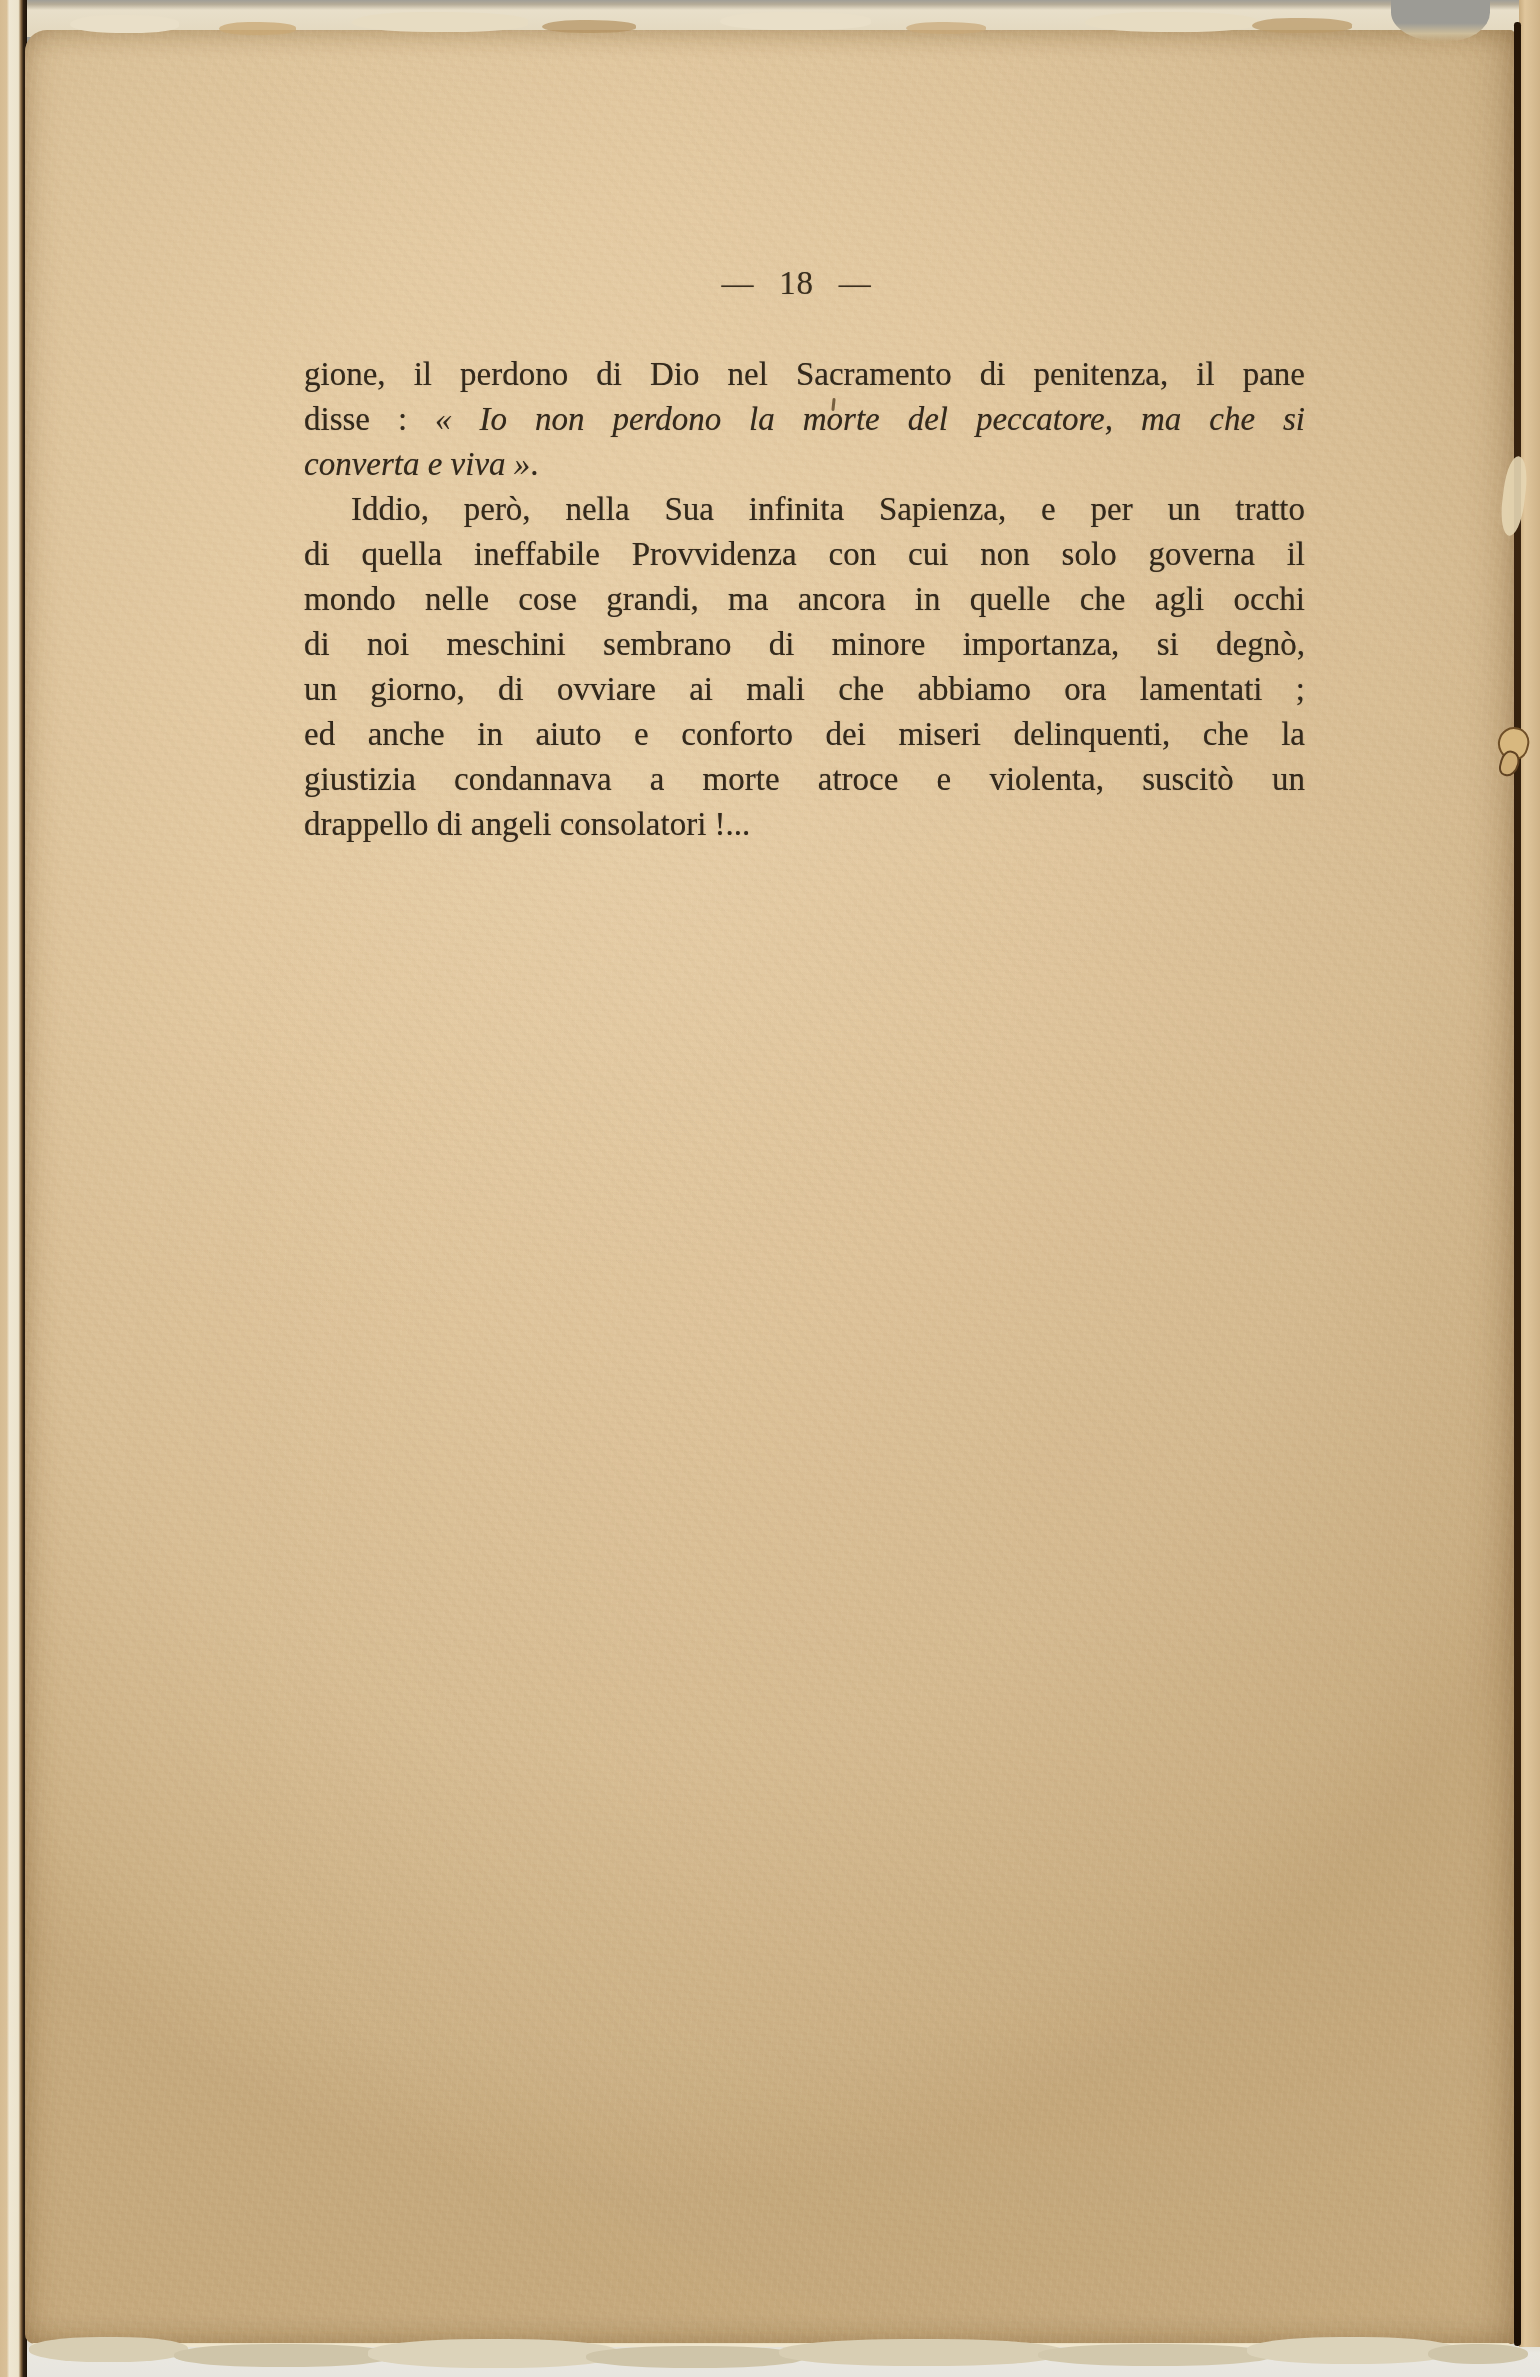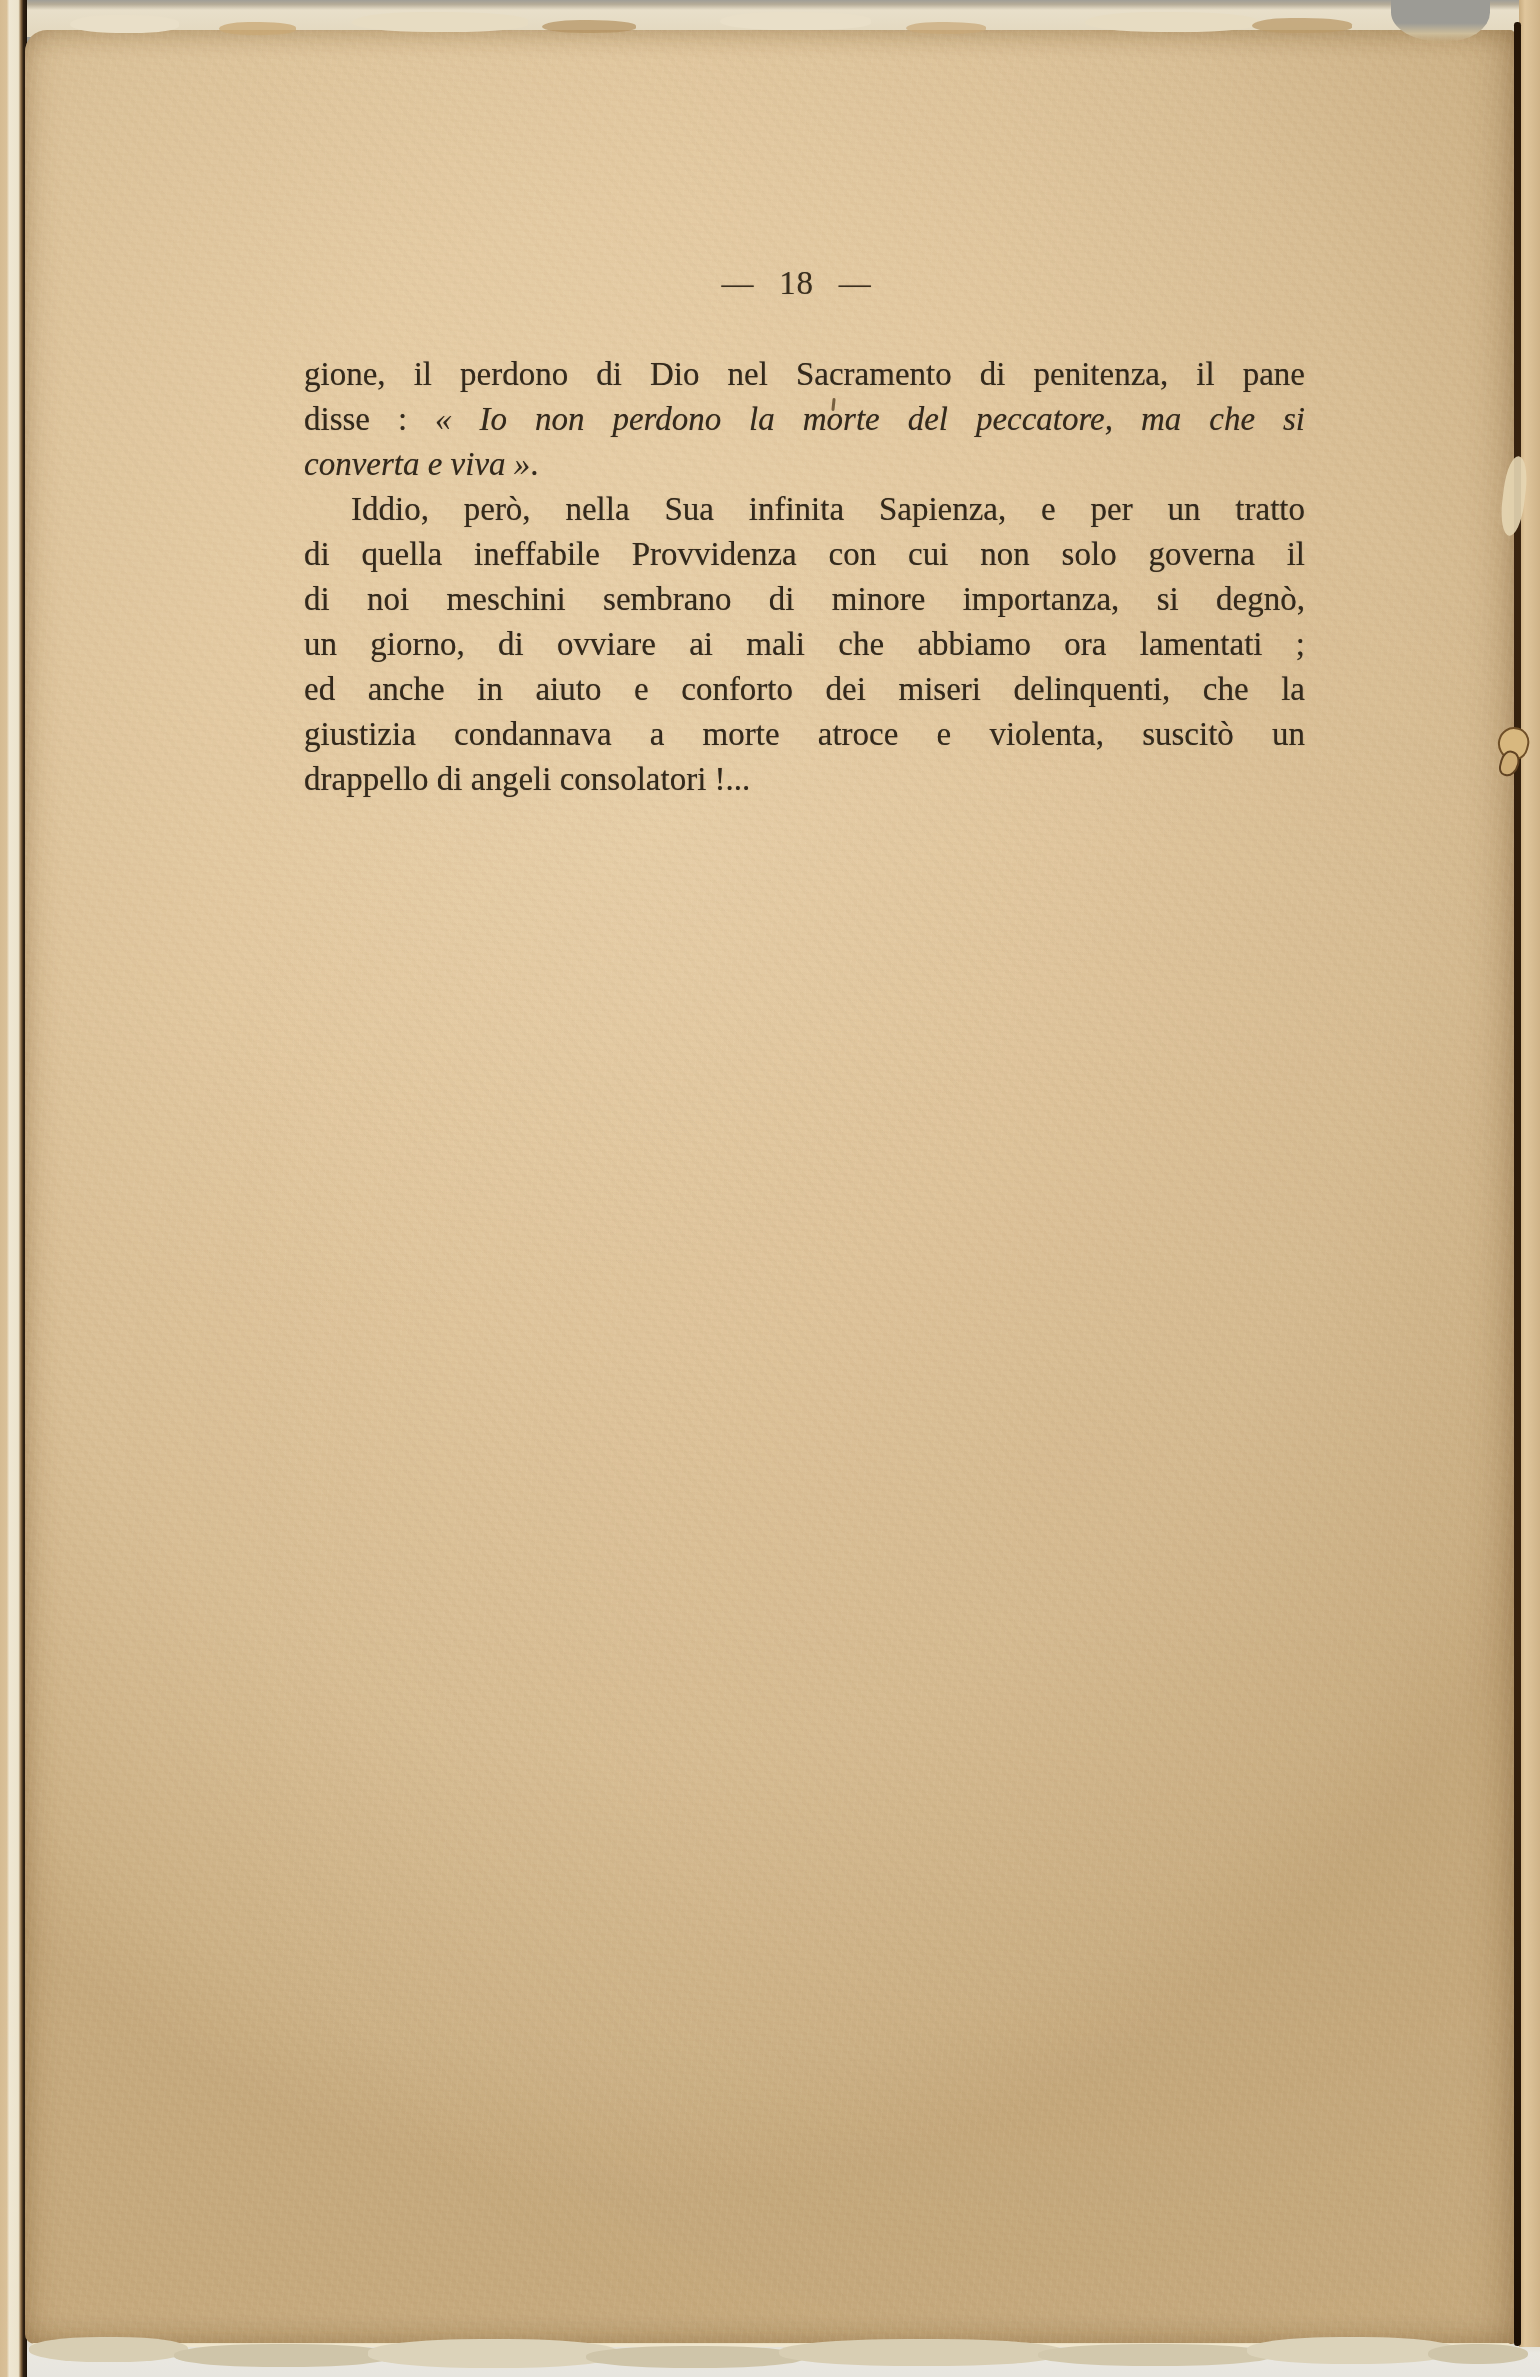--- a/index.html
+++ b/index.html
@@ -154,19 +154,20 @@
 <div class="pageheader">
   <span>—</span><span class="num">18</span><span>—</span>
 </div>
 
 <div class="textblock">
   <div class="line j"><span>gione, il perdono di Dio nel Sacramento di penitenza, il pane</span></div>
   <div class="line j"><span>disse : </span><span class="it">« Io non perdono la morte del peccatore, ma che si</span></div>
   <div class="line"><span class="it">converta e viva »</span><span>.</span></div>
   <div class="line j ind"><span>Iddio, però, nella Sua infinita Sapienza, e per un tratto</span></div>
   <div class="line j"><span>di quella ineffabile Provvidenza con cui non solo governa il</span></div>
+  <div class="line j"><span>mondo nelle cose grandi, ma ancora in quelle che agli occhi</span></div>
   <div class="line j"><span>di noi meschini sembrano di minore importanza, si degnò,</span></div>
   <div class="line j"><span>un giorno, di ovviare ai mali che abbiamo ora lamentati ;</span></div>
   <div class="line j"><span>ed anche in aiuto e conforto dei miseri delinquenti, che la</span></div>
   <div class="line j"><span>giustizia condannava a morte atroce e violenta, suscitò un</span></div>
   <div class="line"><span>drappello di angeli consolatori !...</span></div>
 </div>
 
 
 </body></html>

